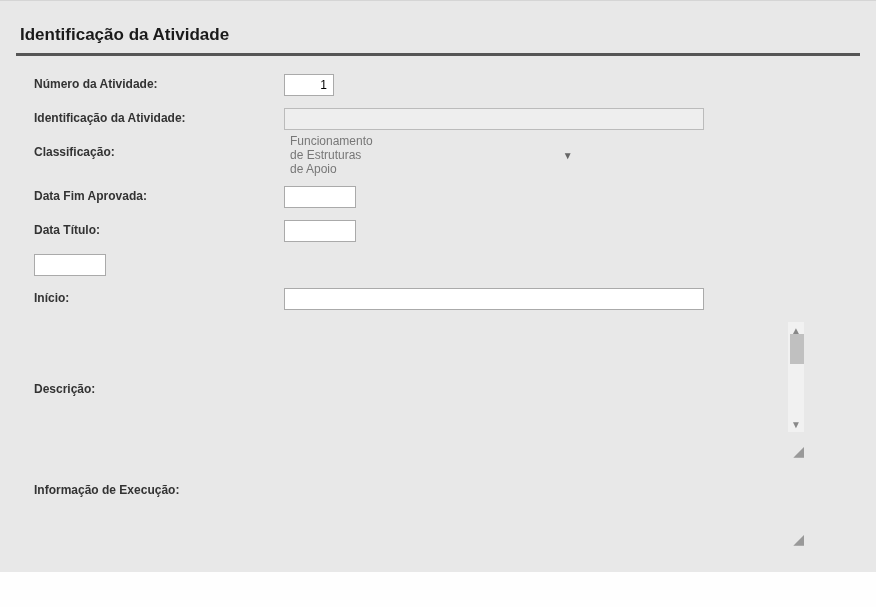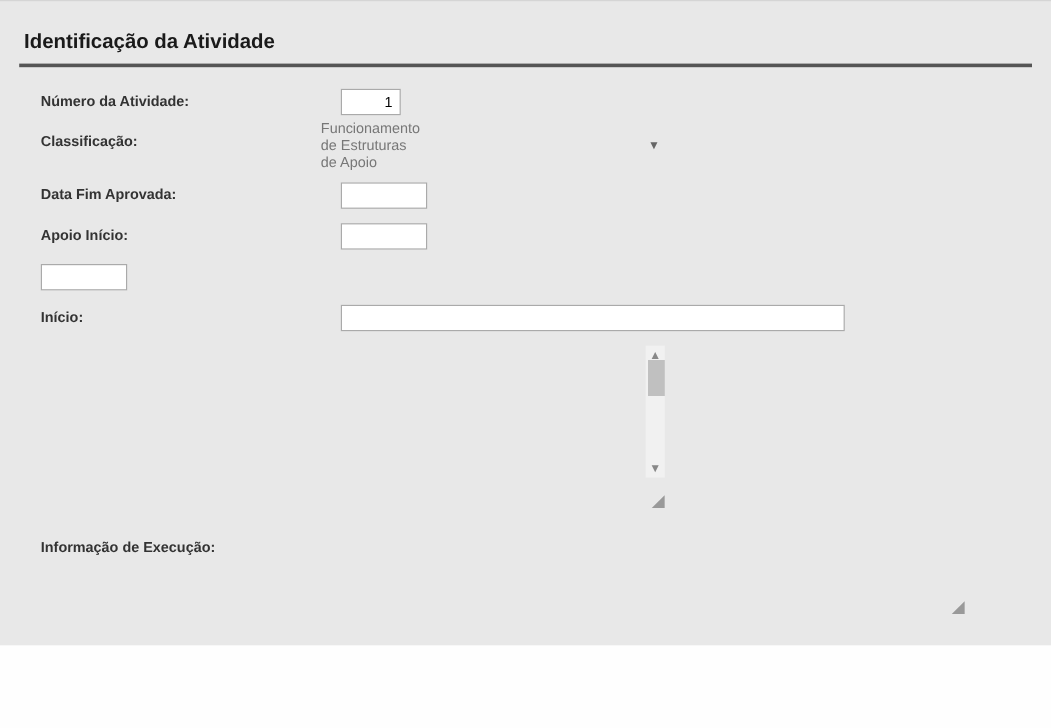--- a/index.html
+++ b/index.html
@@ -82,21 +82,20 @@
     }
     .dropdown {
       position: relative;
       border-bottom: 1px solid #ccc;
       width: 280px;
       height: 26px;
       display: flex;
       align-items: center;
       padding: 0 6px;
       cursor: pointer;
-      justify-content: flex-end;
     }
     .dropdown-text {
       color: #777;
       font-size: 12px;
       flex: 1;
     }
     .dropdown-arrow {
       color: #666;
       font-size: 10px;
     }
@@ -159,20 +158,26 @@
 
     <div class="form-section">
 
       <div class="form-row">
         <div class="form-label">Número da Atividade:</div>
         <div class="form-control-wrap">
           <input type="text" class="text-input small" value="1" style="">
         </div>
       </div>
 
+      <div class="form-row">
+        <div class="form-label">Identificação da Atividade:</div>
+        <div class="form-control-wrap">
+          <div class="readonly-field"></div>
+        </div>
+      </div>
 
       <div class="form-row">
         <div class="form-label">Classificação:</div>
         <div class="form-control-wrap">
           <div class="dropdown classify">
             <span class="dropdown-text">Funcionamento de Estruturas de Apoio</span>
             <span class="dropdown-arrow">▼</span>
           </div>
         </div>
       </div>
@@ -181,40 +186,41 @@
 
 
       <div class="form-row">
         <div class="form-label">Data Fim Aprovada:</div>
         <div class="form-control-wrap">
           <input type="text" class="text-input date" value="" style="">
         </div>
       </div>
 
       <div class="form-row">
-        <div class="form-label">Apoio Início:</div>
+        <div class="form-label">Data Título:</div>
         <div class="form-control-wrap">
           <input type="text" class="text-input date" value="" style="">
         </div>
       </div>
 
       <div class="form-row">
         <div class="form-control-wrap">
           <input type="text" class="text-input date" value="" style="">
         </div>
       </div>
 
       <div class="form-row">
         <div class="form-label">Início:</div>
         <div class="form-control-wrap">
           <input type="text" class="text-input wide" value="" style="">
         </div>
       </div>
 
       <div class="form-row description-row">
+        <div class="form-label">Descrição:</div>
         <div class="form-control-wrap">
           <div class="description-area">
             <div class="scrollbar-vertical">
               <div class="scroll-arrow">▲</div>
               <div class="scroll-thumb"></div>
               <div class="scroll-arrow" style="position:absolute;bottom:0;">▼</div>
             </div>
             <div class="resize-handle">◢</div>
           </div>
         </div>

